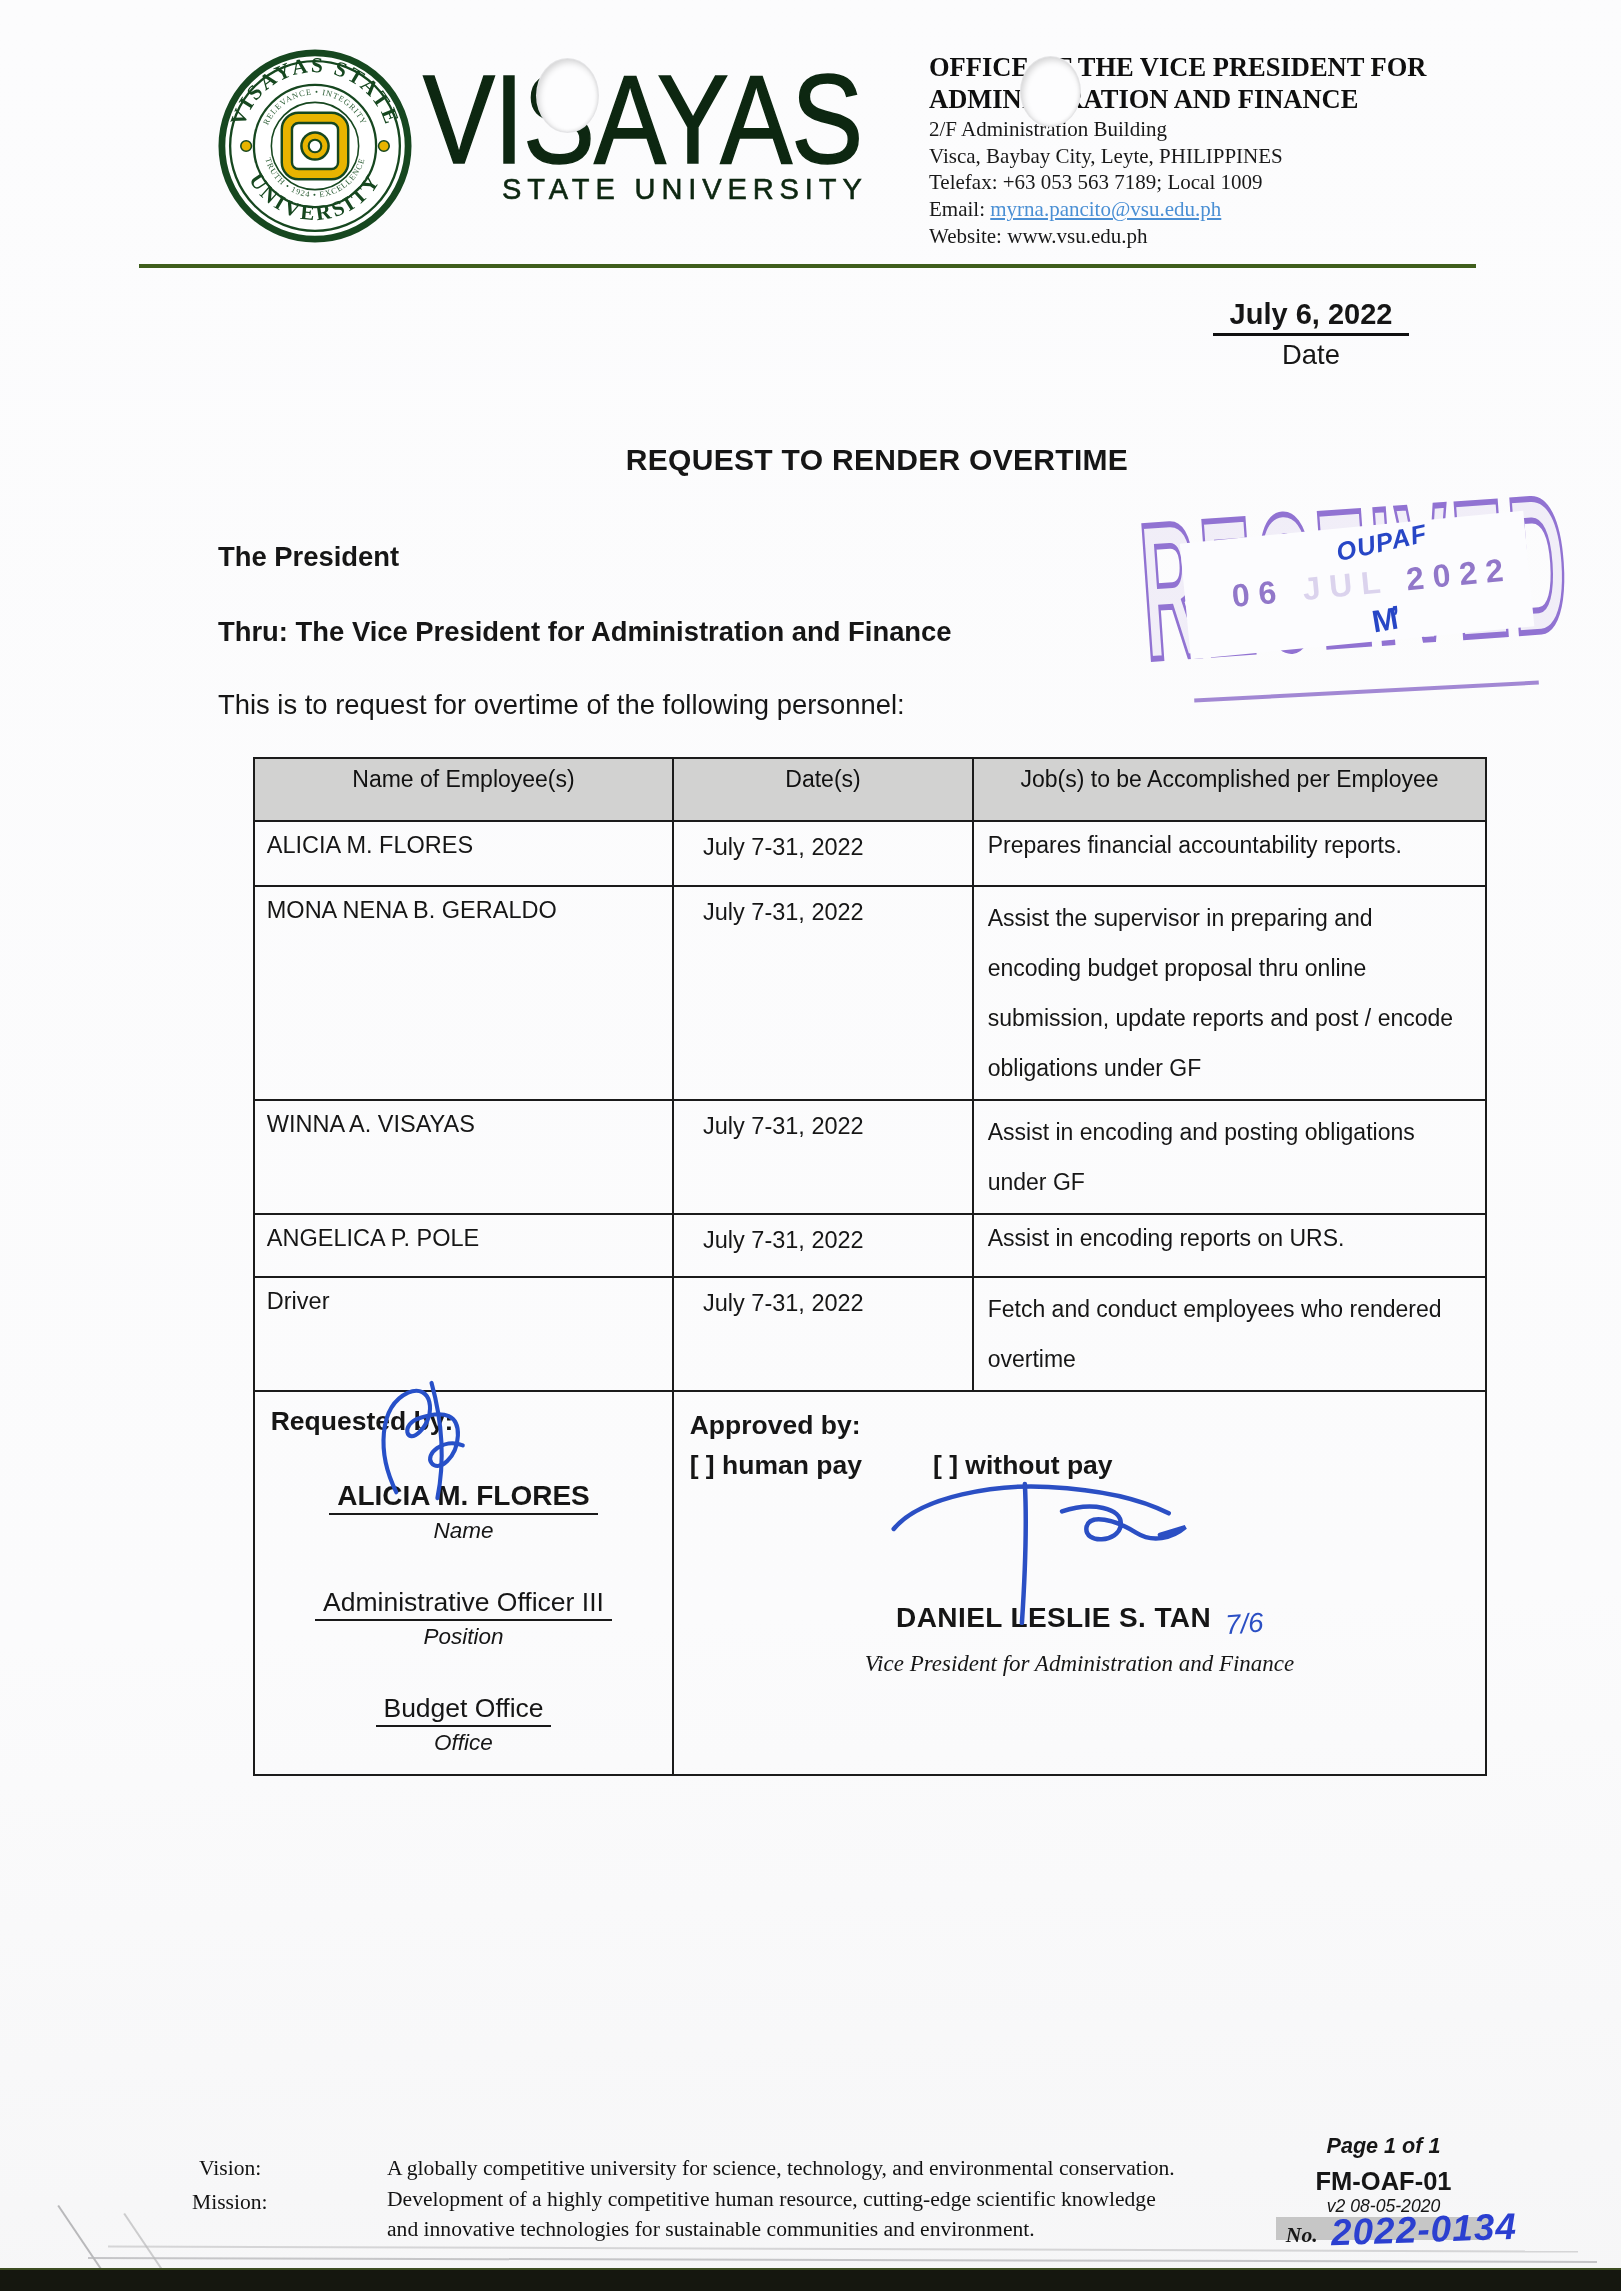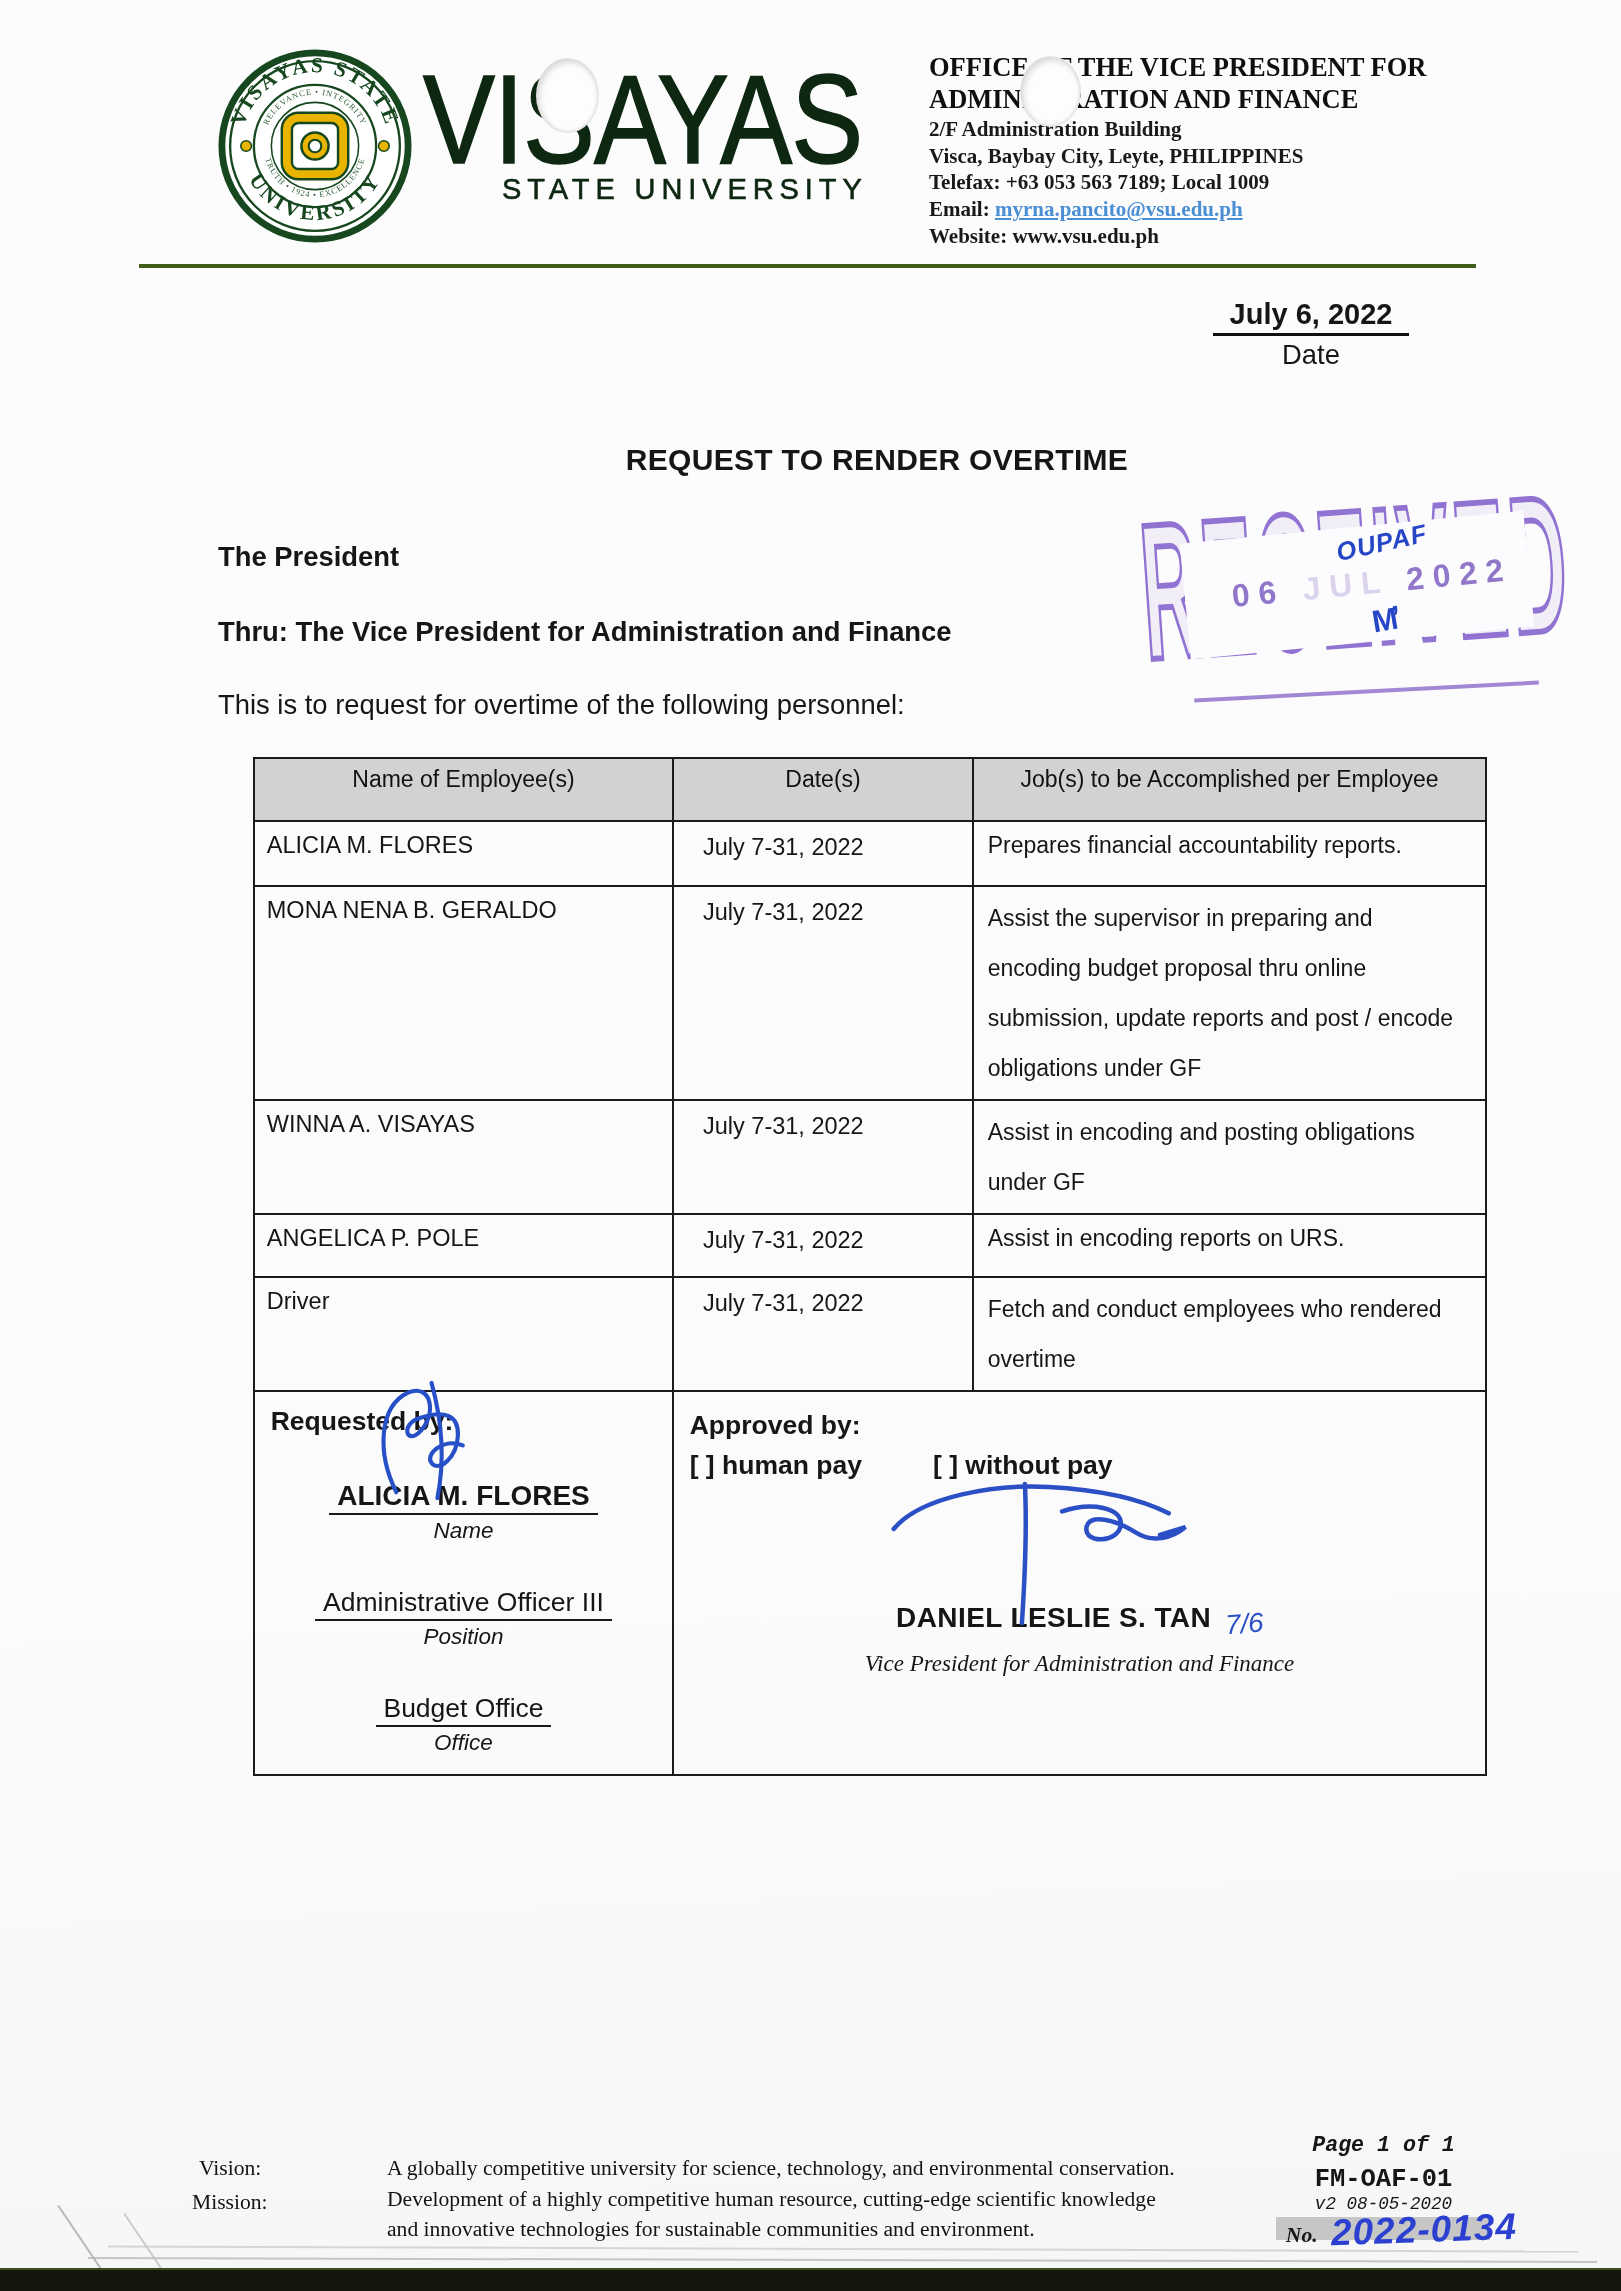--- a/index.html
+++ b/index.html
@@ -6,21 +6,21 @@
   .page{position:relative;width:1621px;height:2292px;margin:0 auto;background:linear-gradient(178deg,#fcfcfd 0%,#fbfbfc 70%,#f6f6f7 100%);
         overflow:hidden;font-family:"Liberation Sans",sans-serif;color:#161616;}
   .abs{position:absolute;}
 
   
   .wordmark{left:423px;top:47px;font-size:116px;font-weight:400;color:#0d2711;letter-spacing:-1px;
             transform:scale(.93,1.08);transform-origin:left top;-webkit-text-stroke:1.5px #0d2711;}
   .wordmark-sub{left:502px;top:173px;font-size:29px;color:#0d2711;letter-spacing:5.9px;-webkit-text-stroke:0.6px #0d2711;}
   .office{left:929px;top:51px;width:529px;}
   .office .t{font-weight:700;font-size:26.5px;line-height:1.22;color:#0f0f0f;font-family:"Liberation Serif",serif;}
-  .office .i{font-size:21px;line-height:1.28;color:#191919;font-family:"Liberation Serif",serif;font-weight:bold;}
+  .office .i{font-size:21px;line-height:1.28;color:#191919;font-family:"Liberation Serif",serif;}
   .office a{color:#4a8fd4;text-decoration:underline;}
   .hole{border-radius:50%;background:#fdfdfe;box-shadow:inset 2px 2.9px 6.9px rgba(0,0,0,.16), inset -1px -1px 2.9px rgba(0,0,0,.06), 0 0 0 1px #e4e4e6;}
   .rule{left:139px;top:264px;width:1337px;height:3.9px;background:#3f5e1c;}
 
   
   .datev{left:1213px;top:298px;width:196px;text-align:center;font-size:29px;font-weight:700;
          border-bottom:3.4px solid #101010;padding-bottom:2px;}
   .datel{left:1213px;top:339px;width:196px;text-align:center;font-size:27.4px;}
   .title{left:588px;top:443px;width:578px;text-align:center;font-size:30px;font-weight:700;letter-spacing:0.3px;}
 
@@ -64,21 +64,21 @@
   .apptop{font-size:26.5px;font-weight:700;line-height:1.5;}
   .paysp{display:inline-block;width:71px;}
   .aname{font-size:28px;font-weight:700;letter-spacing:0.4px;}
   .anote{color:#2b4fc4;font-size:27.4px;font-style:italic;margin-left:13.7px;display:inline-block;transform:rotate(-4deg) translateY(5.9px);}
   .apos{font-style:italic;font-size:23px;margin-top:17px;font-family:Liberation Serif, serif;}
   .sig{position:absolute;pointer-events:none;}
 
   
   .flab{font-family:"Liberation Serif",serif;font-weight:400;font-size:21.6px;color:#131313;}
   .ftext{font-family:"Liberation Serif",serif;font-size:21.6px;line-height:1.42;color:#131313;}
-  .fright{text-align:center;width:235px;font-family:Liberation Mono, monospace;}
+  .fright{text-align:center;width:235px;font-family:Liberation Sans, sans-serif;}
   .fpage{font-style:italic;font-weight:600;font-size:21.6px;}
   .fcode{font-weight:700;font-size:25.5px;}
   .fver{font-style:italic;font-size:17.6px;}
   .nobox{position:absolute;left:1276px;top:2217px;width:214px;height:23px;background:#c6c6c6;}
   .nolab{position:absolute;left:9.8px;top:5.9px;font-family:"Liberation Serif",serif;font-style:italic;font-weight:700;font-size:21.6px;}
   .nohand{position:absolute;left:55px;top:-7.8px;color:#2b3fd0;font-size:37px;font-style:italic;font-weight:600;
           letter-spacing:1px;transform:rotate(-2deg);white-space:nowrap;}
 
   
   .edge-line{background:#b9b9bb;}

